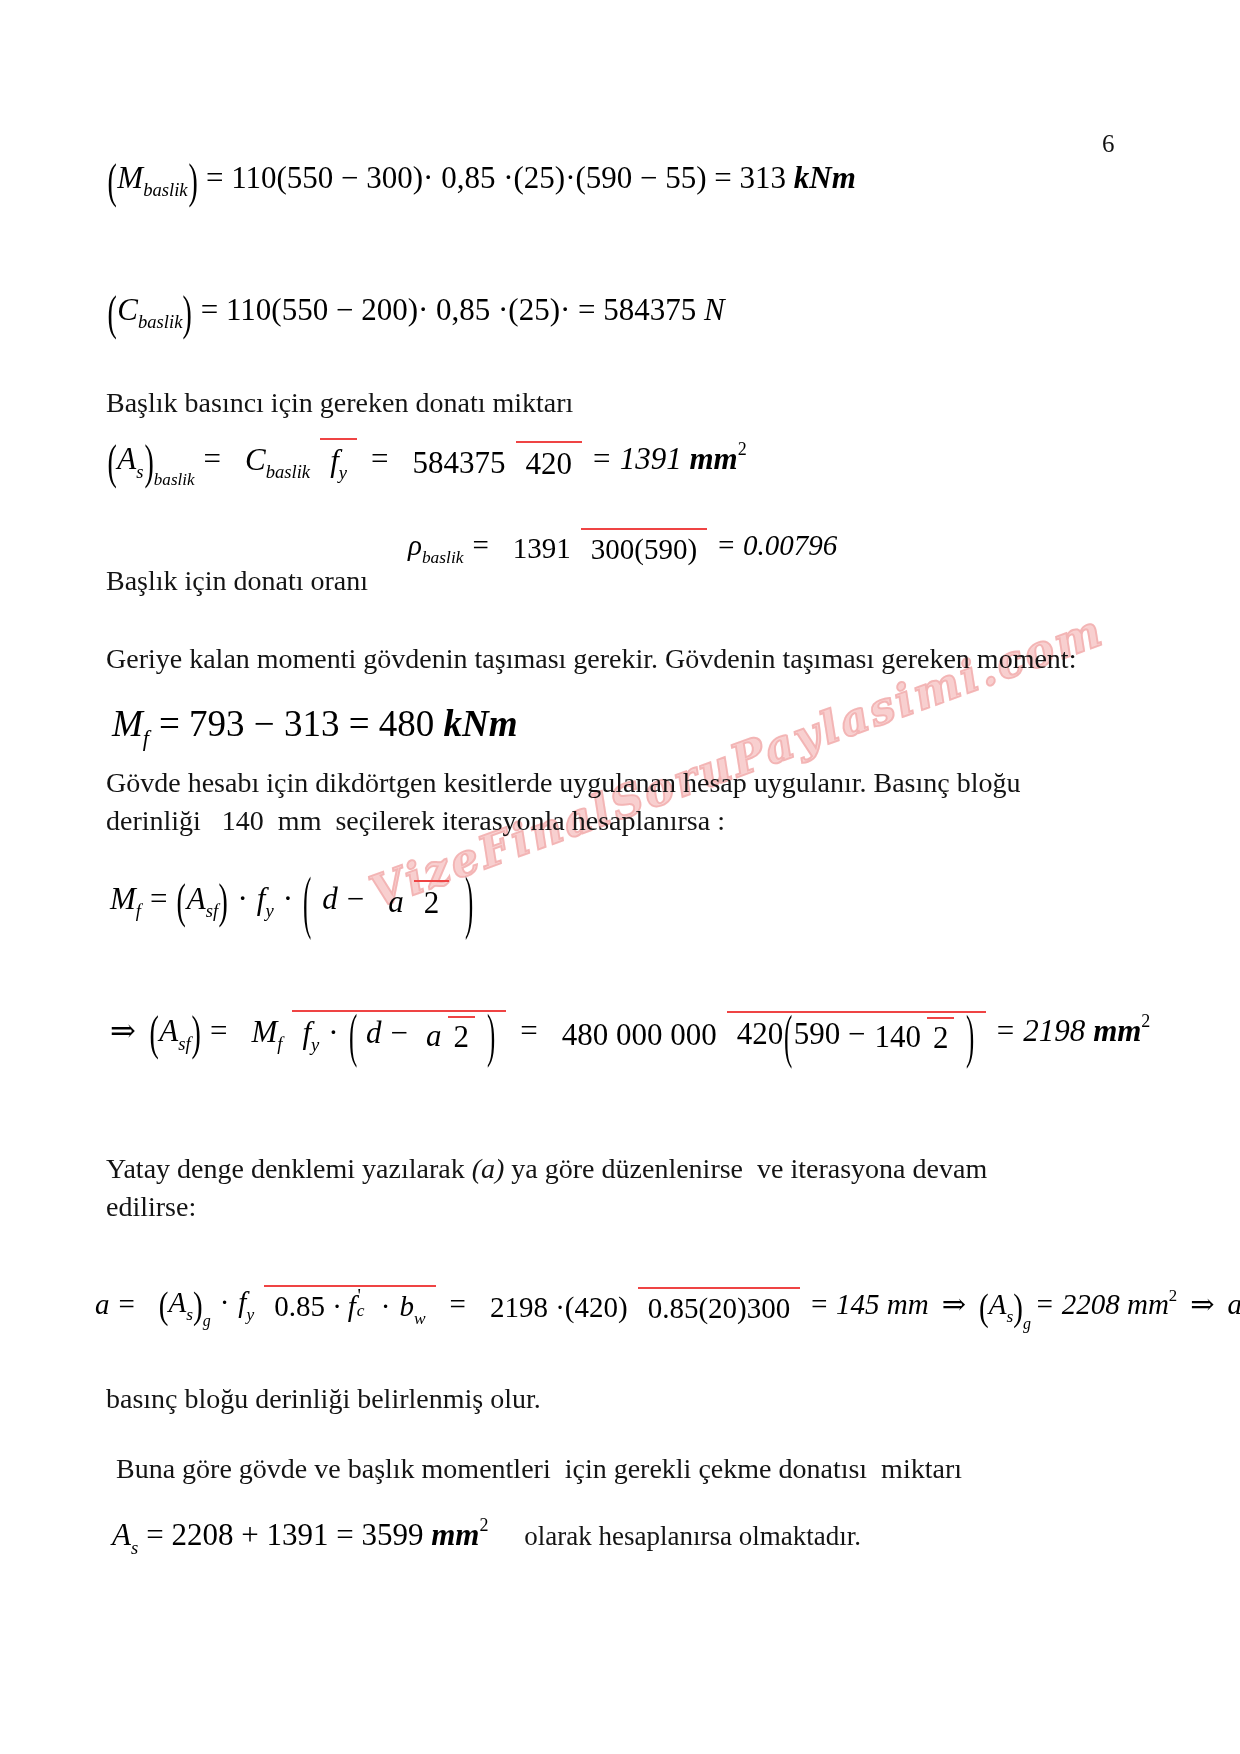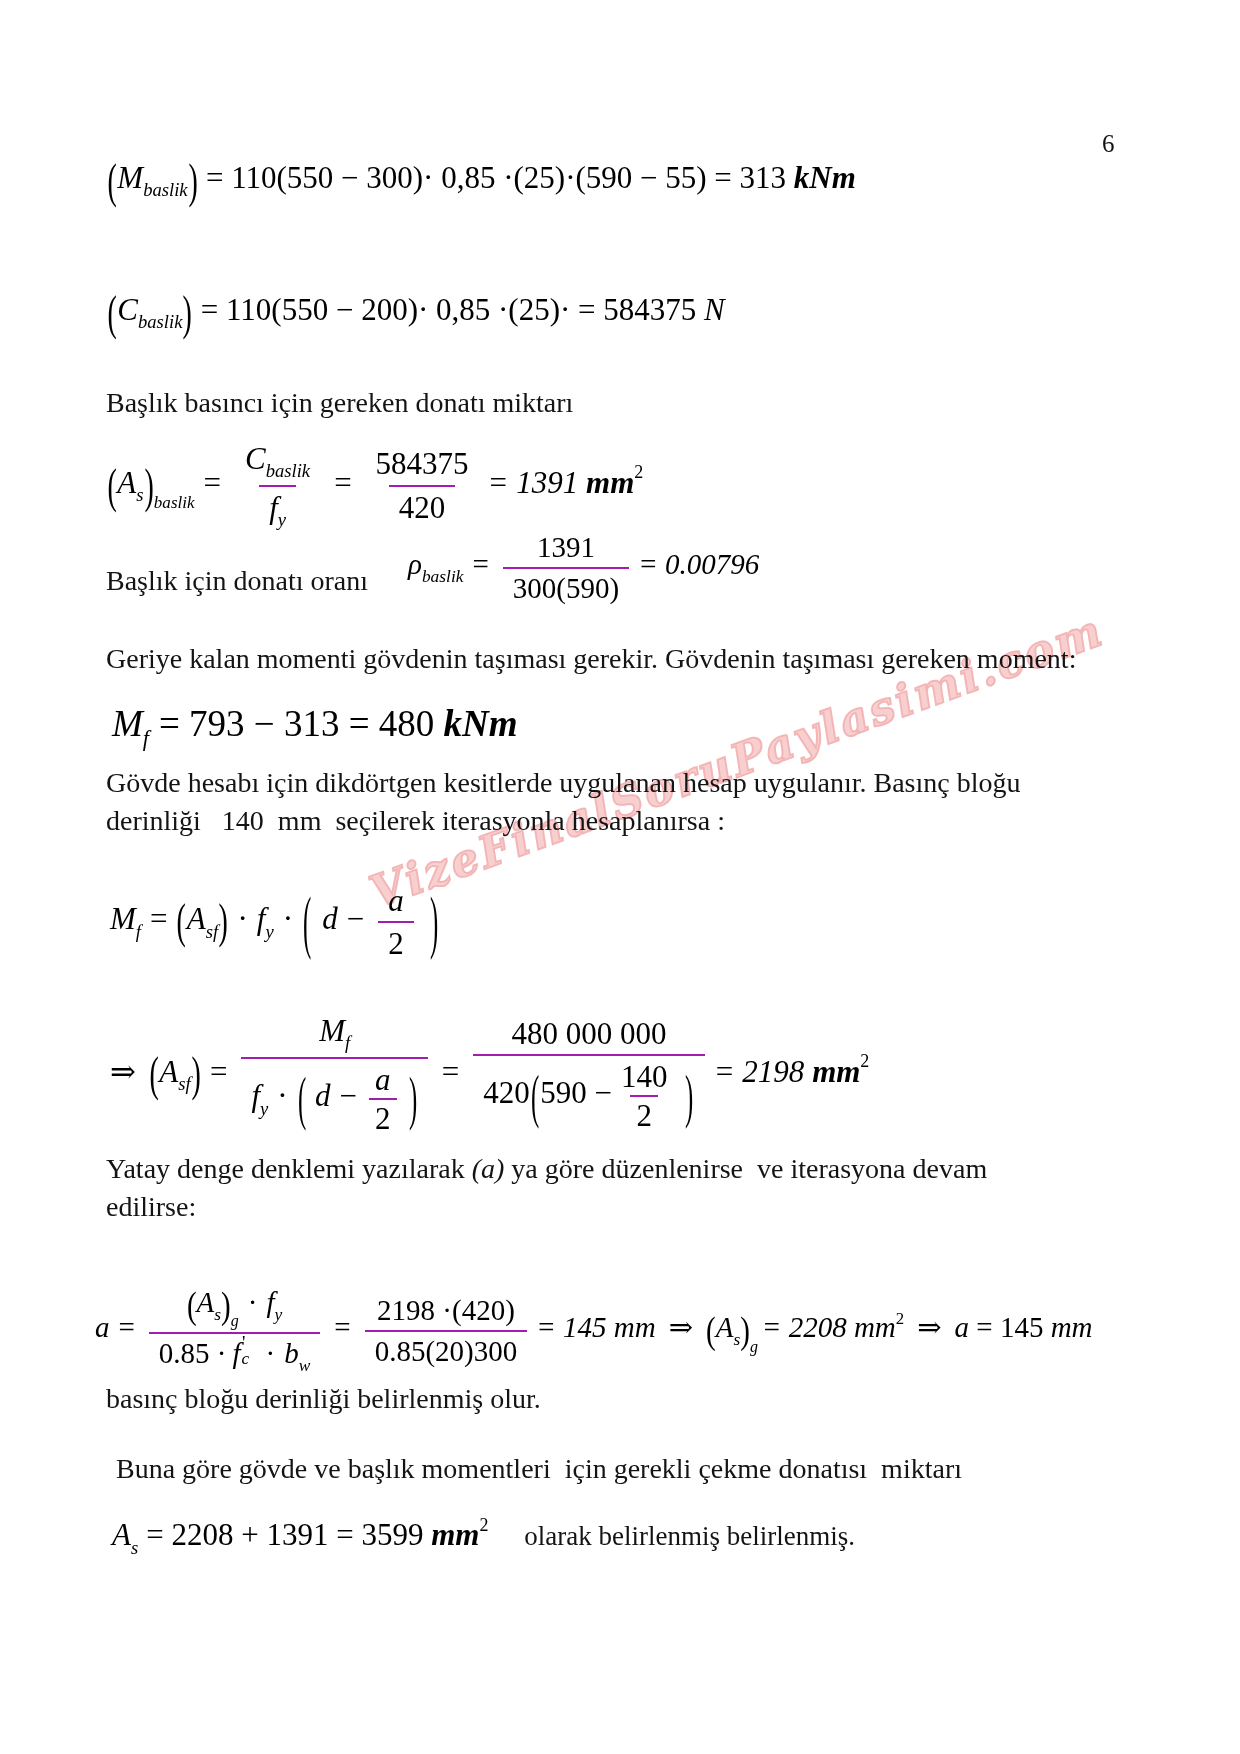--- a/index.html
+++ b/index.html
@@ -20,25 +20,25 @@
   .sup{font-size:0.58em;vertical-align:0.8em;font-style:normal;}
   .op{display:inline-block;margin:0 9px;}
   .op.big{margin:0 13px;}
   .ml6{margin-left:4px;font-style:italic;}
   .par{display:inline-block;vertical-align:middle;font-weight:400;transform-origin:center;}
   .s13{transform:scaleY(1.3);}
   .s15{transform:scaleY(1.55) scaleX(0.9);}
   .s18{transform:scaleY(1.9) scaleX(0.8);}
   .s22{transform:scaleY(2.25) scaleX(0.8);}
   .frac{
-    display:inline-flex;flex-direction:column;align-items:center;
+    display:inline-flex;flex-direction:row;align-items:center;
     vertical-align:middle;margin:0 5px;line-height:1.2;text-align:left;
   }
   .frac .num,.frac .den{padding:2px 10px;white-space:nowrap;}
-  .frac .den{border-top:2px solid #a21caf;}
+  .frac .den{border-top:2px solid #ef4444;}
   .frac .frac{margin:0 3px;}
   .frac .frac .num,.frac .frac .den{padding:0 6px;}
   .fstack{position:relative;display:inline-block;width:0.55em;height:1em;vertical-align:-0.15em;}
   .fstack .ftop{position:absolute;left:0.08em;top:-0.35em;font-size:0.65em;font-style:normal;}
   .fstack .fbot{position:absolute;left:0.05em;bottom:-0.05em;font-size:0.6em;font-style:italic;}
   .tail{font-size:27px;font-style:normal;font-weight:normal;margin-left:36px;color:#141414;}
   .watermark{
     position:absolute;left:372px;top:868px;font-size:44px;font-weight:bold;font-style:italic;
     letter-spacing:3px;color:rgba(255,255,255,0.05);
     -webkit-text-stroke:2px #f3b5b5;text-shadow:0 0 2px #f8cdcd;
@@ -108,15 +108,15 @@
         <span class="den"><span>0.85 ·</span><span class="mi" style="margin-left:6px">f</span><span class="fstack"><span class="ftop">'</span><span class="fbot">c</span></span><span class="op">·</span><span class="mi">b</span><span class="sub">w</span></span>
       </span><span class="op">=</span><span class="frac">
         <span class="num">2198 ·(420)</span>
         <span class="den">0.85(20)300</span>
       </span><span class="ml6">= 145 </span><span class="mi">mm</span><span class="op big">⇒</span><span class="par s13">(</span><span class="mi">A</span><span class="sub">s</span><span class="par s13">)</span><span class="sub low">g</span><span class="ml6">= 2208 </span><span class="mi">mm</span><span class="sup">2</span><span class="op big">⇒</span><span class="mi">a</span><span> = 145 </span><span class="mi">mm</span></div>
 
   <div class="txt" style="left:106px;top:1380px"><span>basınç bloğu derinliği belirlenmiş olur.</span></div>
 
   <div class="txt" style="left:116px;top:1450px"><span>Buna göre gövde ve başlık momentleri  için gerekli çekme donatısı  miktarı</span></div>
 
-  <div class="eq" style="left:112px;top:1515px"><span class="mi">A</span><span class="sub" style="margin-right:8px">s</span><span>= 2208 + 1391 = 3599 </span><span class="bi">mm</span><span class="sup">2</span><span class="tail">olarak belirlenmiş belirlenmiş.</span></div>
+  <div class="eq" style="left:112px;top:1515px"><span class="mi">A</span><span class="sub" style="margin-right:8px">s</span><span>= 2208 + 1391 = 3599 </span><span class="bi">mm</span><span class="sup">2</span><span class="tail">olarak hesaplanırsa olmaktadır.</span></div>
 
 </div>
 
 </body></html>

